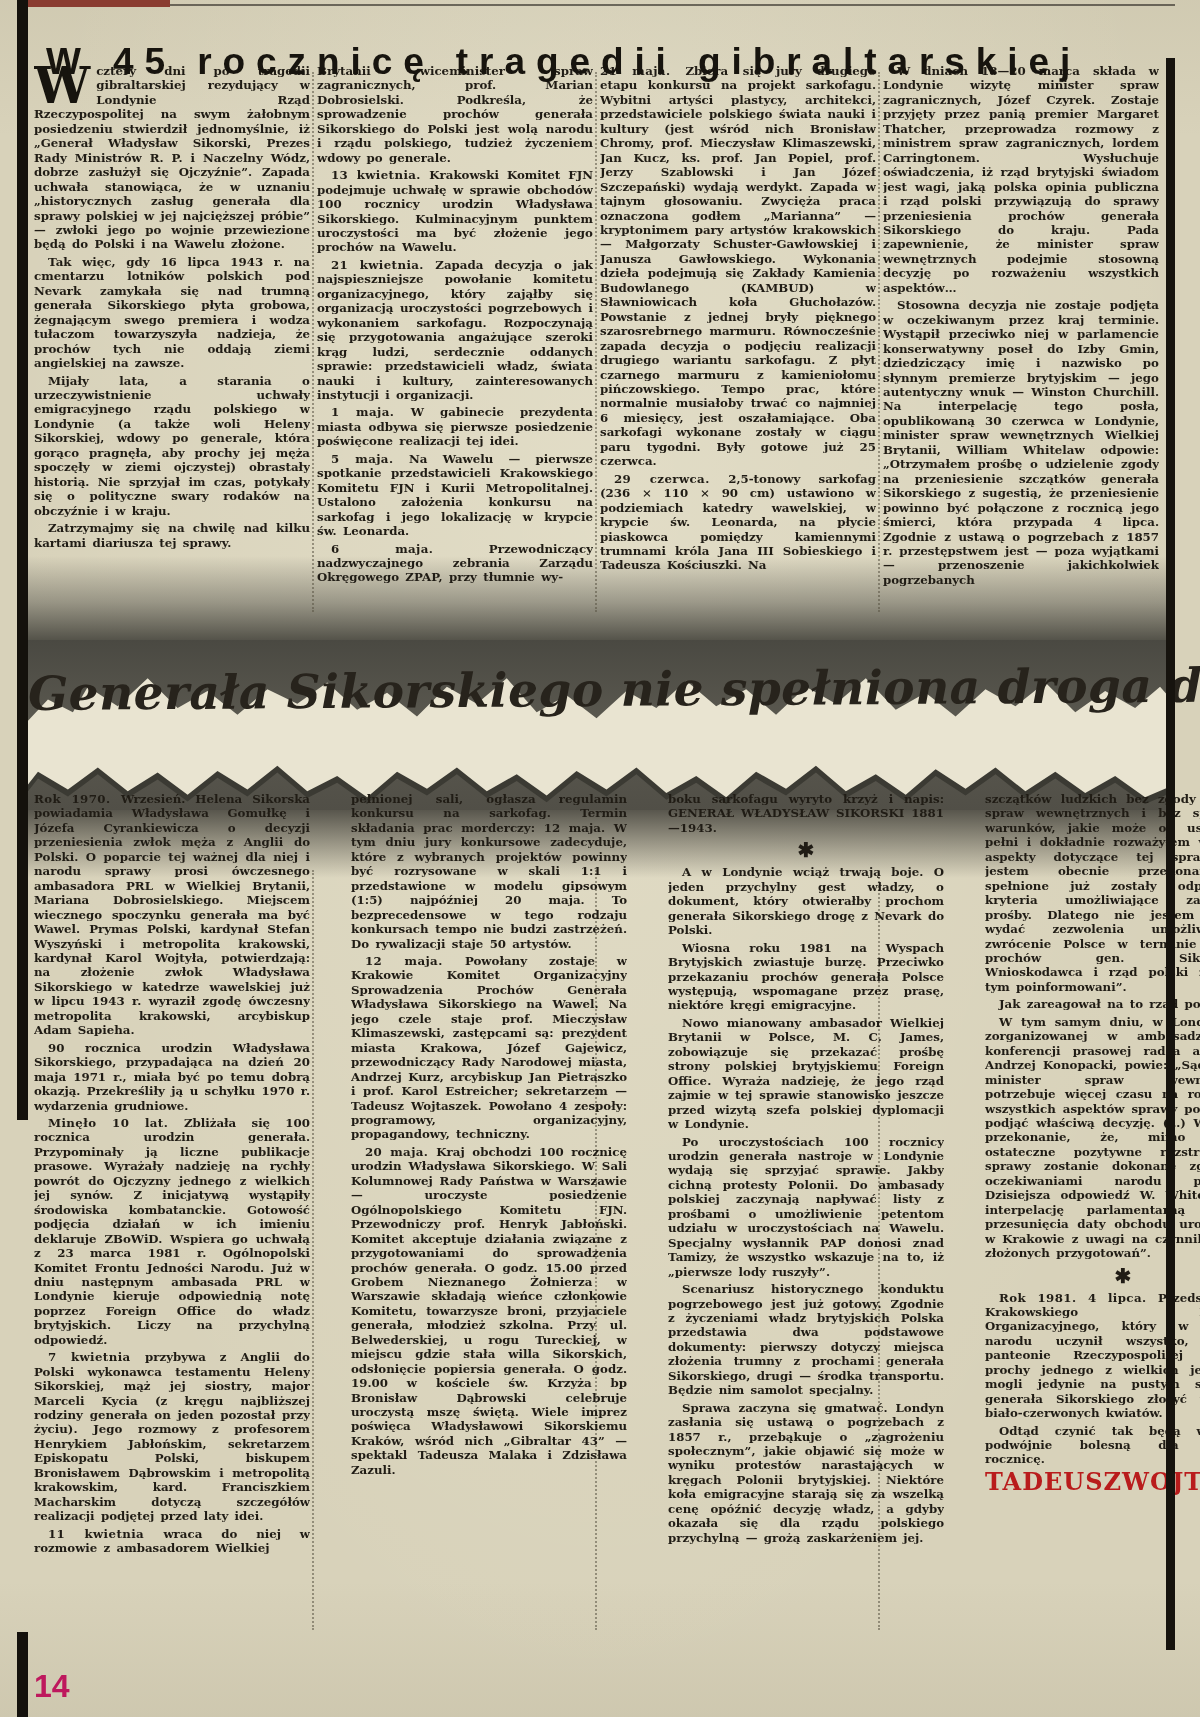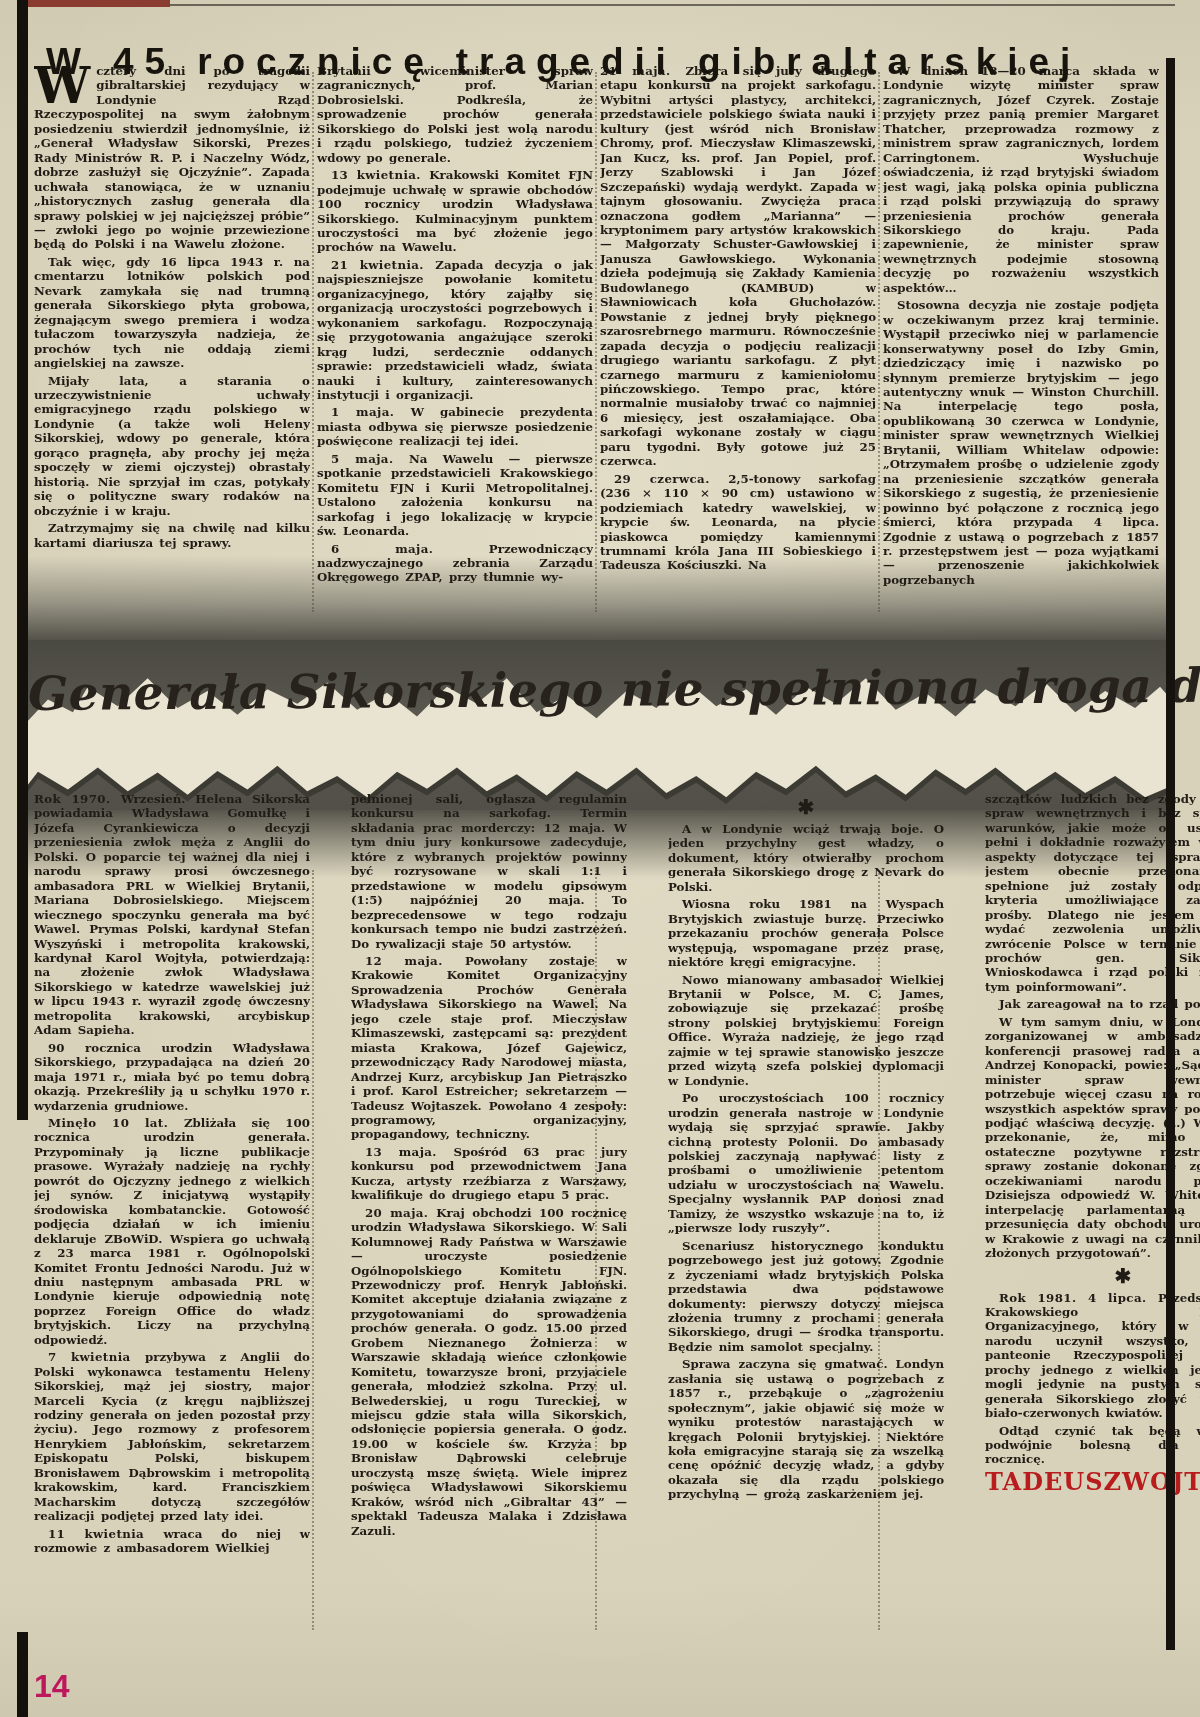--- a/index.html
+++ b/index.html
@@ -131,24 +131,24 @@
   <div class="col col-bottom">
       <p class="para noindent"><span class="lead">Rok 1970. </span>Wrzesień. Helena Sikorska powiadamia Władysława Gomułkę i Józefa Cyrankiewicza o decyzji przeniesienia zwłok męża z Anglii do Polski. O poparcie tej ważnej dla niej i narodu sprawy prosi ówczesnego ambasadora PRL w Wielkiej Brytanii, Mariana Dobrosielskiego. Miejscem wiecznego spoczynku generała ma być Wawel. Prymas Polski, kardynał Stefan Wyszyński i metropolita krakowski, kardynał Karol Wojtyła, potwierdzają: na złożenie zwłok Władysława Sikorskiego w katedrze wawelskiej już w lipcu 1943 r. wyraził zgodę ówczesny metropolita krakowski, arcybiskup Adam Sapieha.</p>
       <p class="para">90 rocznica urodzin Władysława Sikorskiego, przypadająca na dzień 20 maja 1971 r., miała być po temu dobrą okazją. Przekreśliły ją u schyłku 1970 r. wydarzenia grudniowe.</p>
       <p class="para"><span class="lead">Minęło 10 lat. </span>Zbliżała się 100 rocznica urodzin generała. Przypominały ją liczne publikacje prasowe. Wyrażały nadzieję na rychły powrót do Ojczyzny jednego z wielkich jej synów. Z inicjatywą wystąpiły środowiska kombatanckie. Gotowość podjęcia działań w ich imieniu deklaruje ZBoWiD. Wspiera go uchwałą z 23 marca 1981 r. Ogólnopolski Komitet Frontu Jedności Narodu. Już w dniu następnym ambasada PRL w Londynie kieruje odpowiednią notę poprzez Foreign Office do władz brytyjskich. Liczy na przychylną odpowiedź.</p>
       <p class="para"><span class="lead">7 kwietnia </span>przybywa z Anglii do Polski wykonawca testamentu Heleny Sikorskiej, mąż jej siostry, major Marceli Kycia (z kręgu najbliższej rodziny generała on jeden pozostał przy życiu). Jego rozmowy z profesorem Henrykiem Jabłońskim, sekretarzem Episkopatu Polski, biskupem Bronisławem Dąbrowskim i metropolitą krakowskim, kard. Franciszkiem Macharskim dotyczą szczegółów realizacji podjętej przed laty idei.</p>
       <p class="para"><span class="lead">11 kwietnia </span>wraca do niej w rozmowie z ambasadorem Wielkiej</p>
     </div>
   <div class="col col-bottom">
       <p class="para noindent">pełnionej sali, ogłasza regulamin konkursu na sarkofag. Termin składania prac morderczy: 12 maja. W tym dniu jury konkursowe zadecyduje, które z wybranych projektów powinny być rozrysowane w skali 1:1 i przedstawione w modelu gipsowym (1:5) najpóźniej 20 maja. To bezprecedensowe w tego rodzaju konkursach tempo nie budzi zastrzeżeń. Do rywalizacji staje 50 artystów.</p>
       <p class="para"><span class="lead">12 maja. </span>Powołany zostaje w Krakowie Komitet Organizacyjny Sprowadzenia Prochów Generała Władysława Sikorskiego na Wawel. Na jego czele staje prof. Mieczysław Klimaszewski, zastępcami są: prezydent miasta Krakowa, Józef Gajewicz, przewodniczący Rady Narodowej miasta, Andrzej Kurz, arcybiskup Jan Pietraszko i prof. Karol Estreicher; sekretarzem — Tadeusz Wojtaszek. Powołano 4 zespoły: programowy, organizacyjny, propagandowy, techniczny.</p>
-      <p class="para"><span class="lead">13 maja. </span>Spośród 63 prac jury konkursu pod przewodnictwem Jana Kucza, artysty rzeźbiarza z Warszawy, kwalifikuje do drugiego etapu 5 prac.</p>
       <p class="para"><span class="lead">20 maja. </span>Kraj obchodzi 100 rocznicę urodzin Władysława Sikorskiego. W Sali Kolumnowej Rady Państwa w Warszawie — uroczyste posiedzenie Ogólnopolskiego Komitetu FJN. Przewodniczy prof. Henryk Jabłoński. Komitet akceptuje działania związane z przygotowaniami do sprowadzenia prochów generała. O godz. 15.00 przed Grobem Nieznanego Żołnierza w Warszawie składają wieńce członkowie Komitetu, towarzysze broni, przyjaciele generała, młodzież szkolna. Przy ul. Belwederskiej, u rogu Tureckiej, w miejscu gdzie stała willa Sikorskich, odsłonięcie popiersia generała. O godz. 19.00 w kościele św. Krzyża bp Bronisław Dąbrowski celebruje uroczystą mszę świętą. Wiele imprez poświęca Władysławowi Sikorskiemu Kraków, wśród nich „Gibraltar 43” — spektakl Tadeusza Malaka i Zdzisława Zazuli.</p>
     </div>
   <div class="col col-bottom">
+      <p class="para noindent">boku sarkofagu wyryto krzyż i napis: GENERAŁ WŁADYSŁAW SIKORSKI 1881—1943.</p>
       <div class="sep">✱</div>
       <p class="para">A w Londynie wciąż trwają boje. O jeden przychylny gest władzy, o dokument, który otwierałby prochom generała Sikorskiego drogę z Nevark do Polski.</p>
       <p class="para">Wiosna roku 1981 na Wyspach Brytyjskich zwiastuje burzę. Przeciwko przekazaniu prochów generała Polsce występują, wspomagane przez prasę, niektóre kręgi emigracyjne.</p>
       <p class="para">Nowo mianowany ambasador Wielkiej Brytanii w Polsce, M. C. James, zobowiązuje się przekazać prośbę strony polskiej brytyjskiemu Foreign Office. Wyraża nadzieję, że jego rząd zajmie w tej sprawie stanowisko jeszcze przed wizytą szefa polskiej dyplomacji w Londynie.</p>
       <p class="para">Po uroczystościach 100 rocznicy urodzin generała nastroje w Londynie wydają się sprzyjać sprawie. Jakby cichną protesty Polonii. Do ambasady polskiej zaczynają napływać listy z prośbami o umożliwienie petentom udziału w uroczystościach na Wawelu. Specjalny wysłannik PAP donosi znad Tamizy, że wszystko wskazuje na to, iż „pierwsze lody ruszyły”.</p>
       <p class="para">Scenariusz historycznego konduktu pogrzebowego jest już gotowy. Zgodnie z życzeniami władz brytyjskich Polska przedstawia dwa podstawowe dokumenty: pierwszy dotyczy miejsca złożenia trumny z prochami generała Sikorskiego, drugi — środka transportu. Będzie nim samolot specjalny.</p>
       <p class="para">Sprawa zaczyna się gmatwać. Londyn zasłania się ustawą o pogrzebach z 1857 r., przebąkuje o „zagrożeniu społecznym”, jakie objawić się może w wyniku protestów narastających w kręgach Polonii brytyjskiej. Niektóre koła emigracyjne starają się za wszelką cenę opóźnić decyzję władz, a gdyby okazała się dla rządu polskiego przychylną — grożą zaskarżeniem jej.</p>
     </div>
   <div class="col col-bottom col-bottom-last">
     <div>

